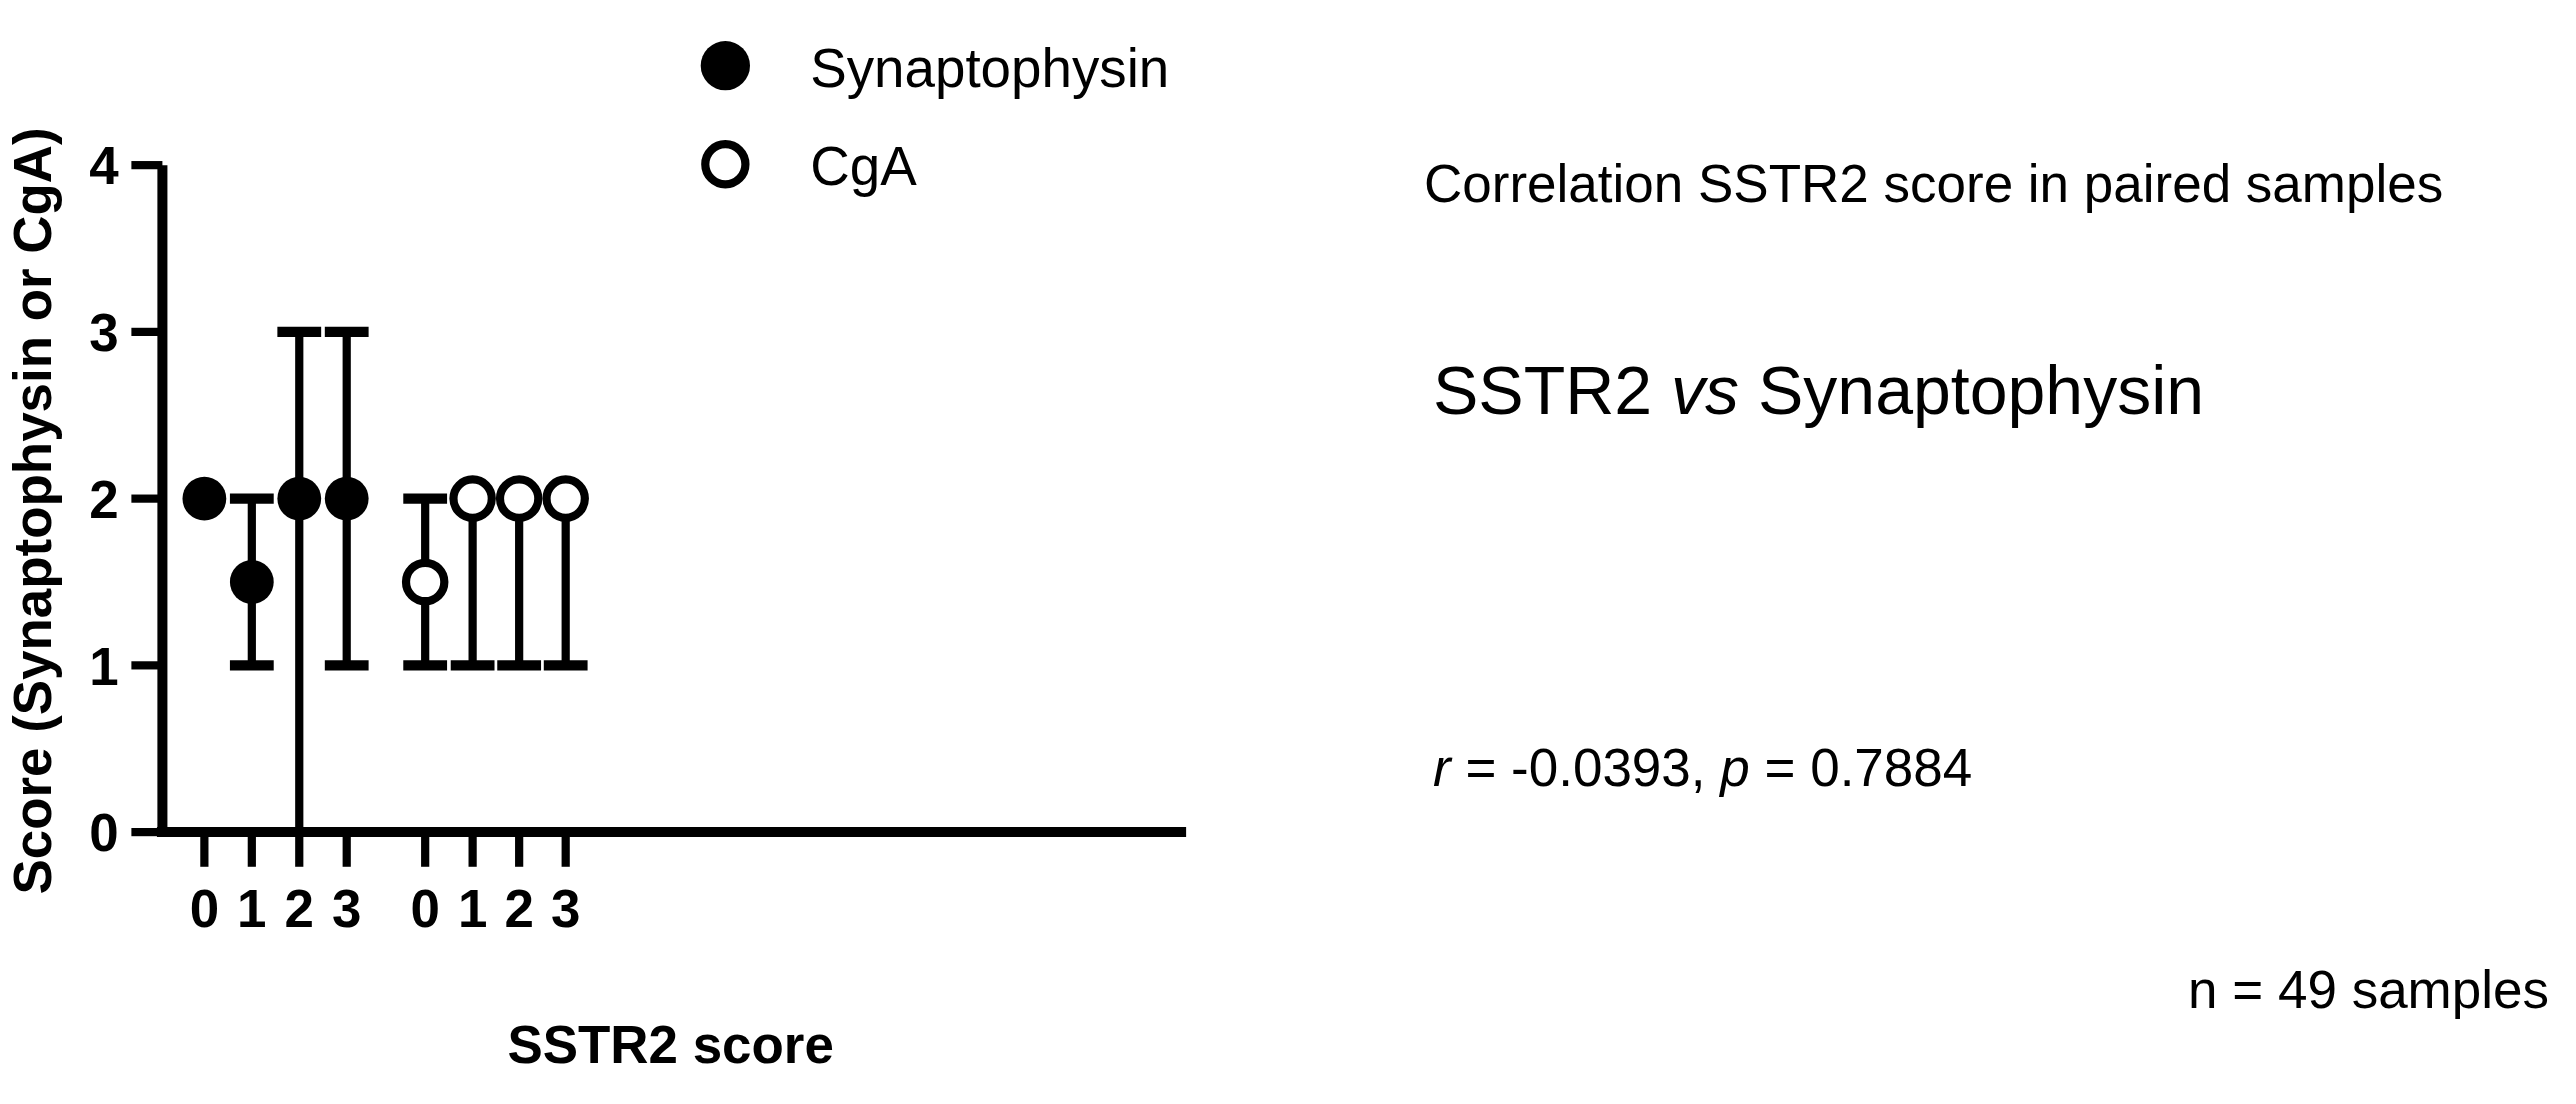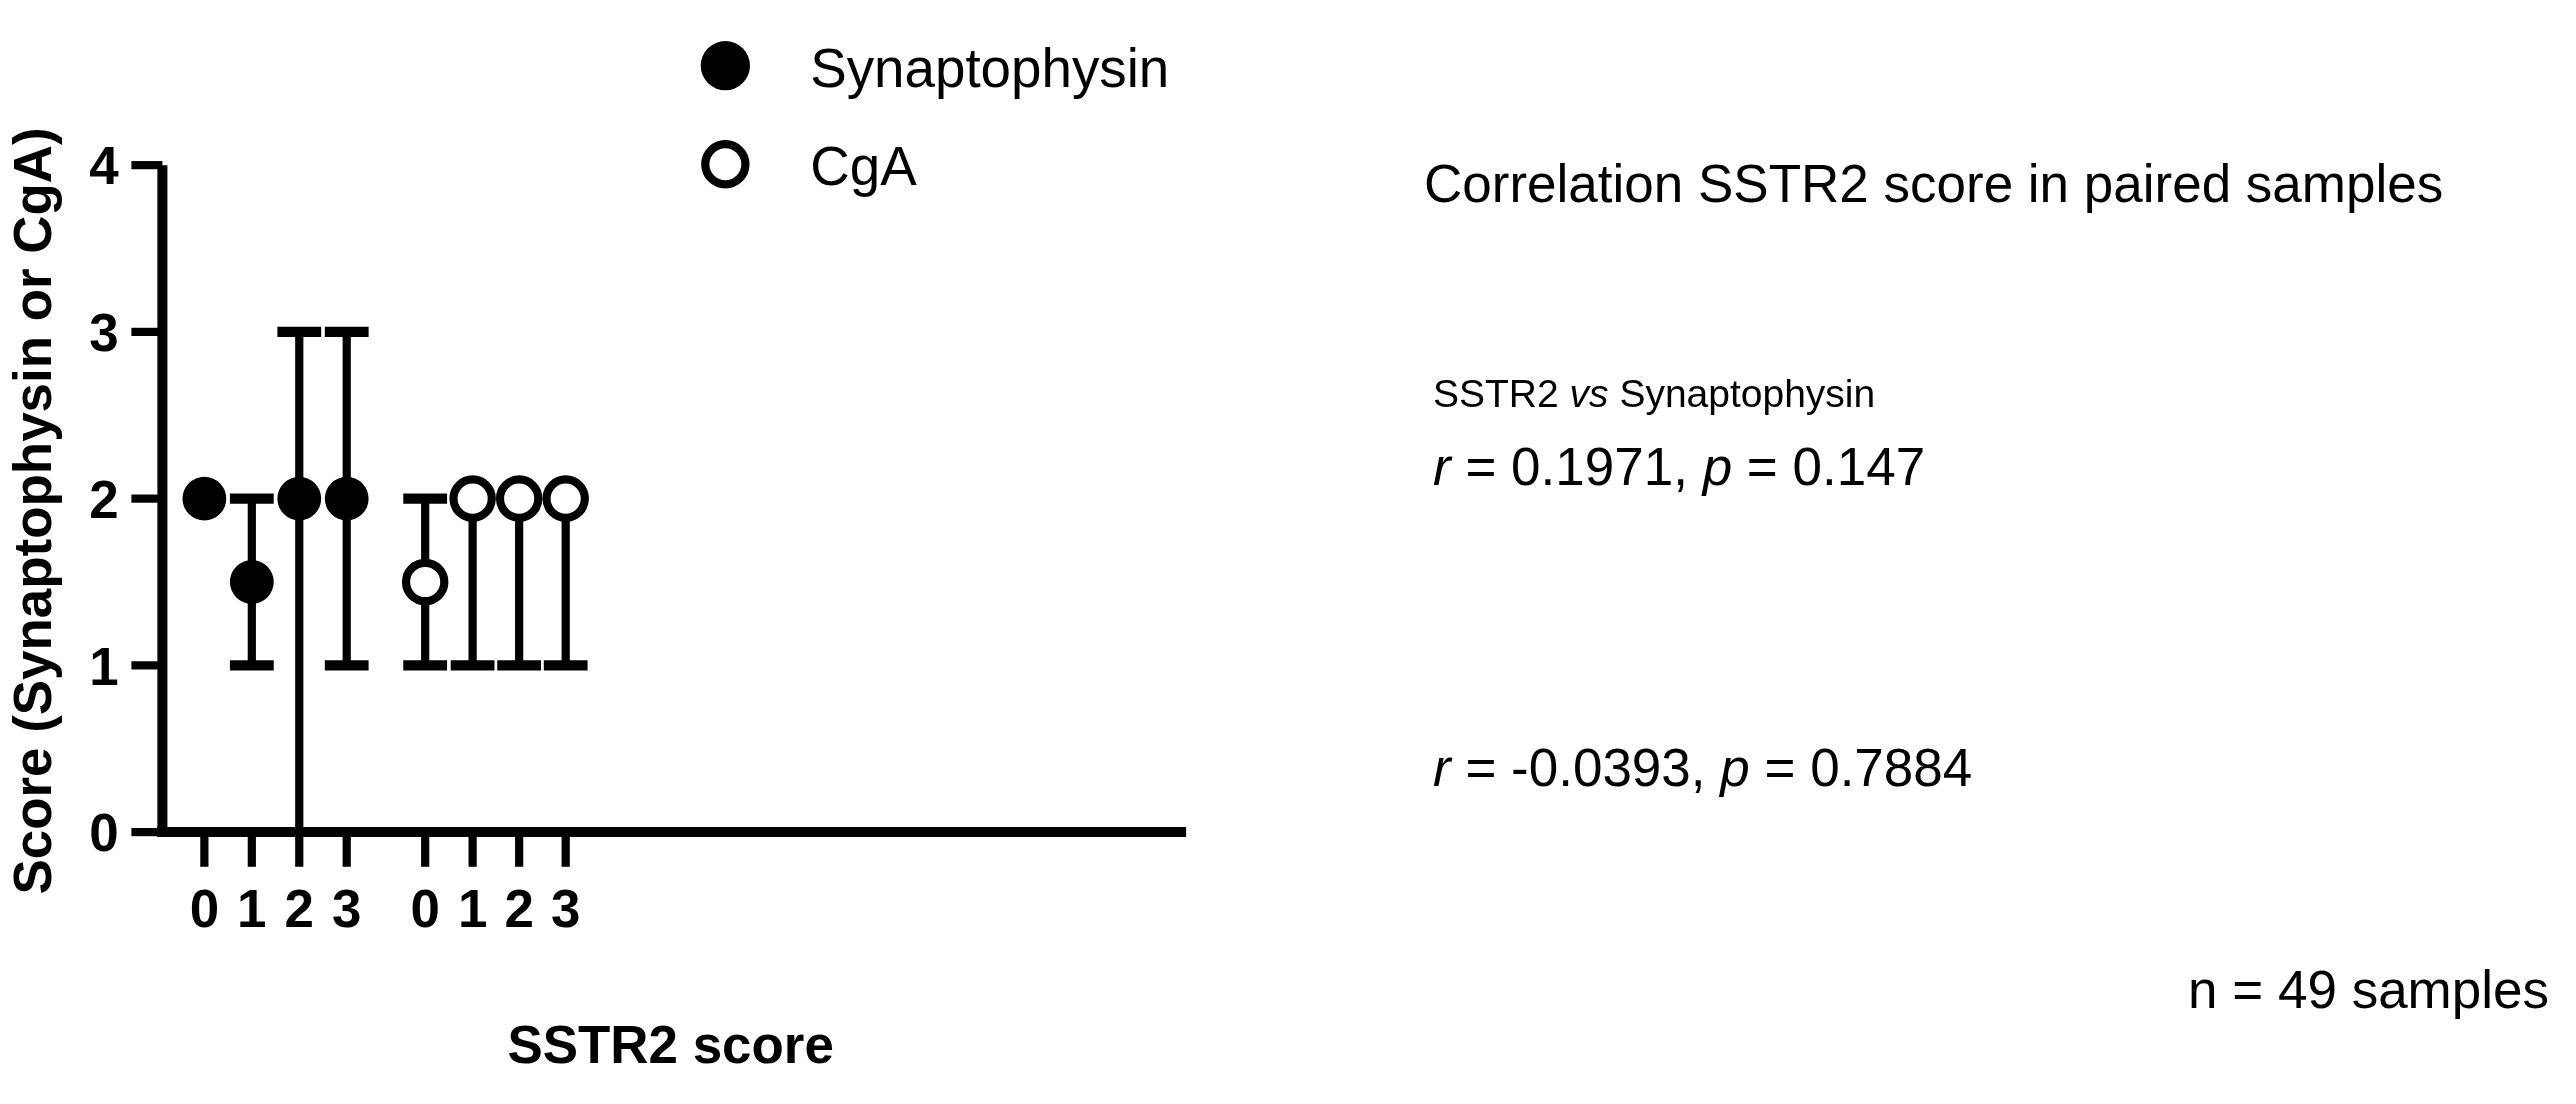--- a/index.html
+++ b/index.html
@@ -106,22 +106,22 @@
     color: #000000;
     white-space: nowrap;
   }
   #panel-title {
     left: 55px;
     top: 153px;
     font-size: 53px;
   }
   #syn-heading {
     left: 64px;
-    top: 372px;
-    font-size: 39px;
+    top: 351px;
+    font-size: 68px;
   }
   #syn-stats {
     left: 64px;
     top: 436px;
     font-size: 53px;
   }
   #cga-heading {
     left: 64px;
     top: 660px;
     font-size: 53px;
@@ -228,23 +228,20 @@
   </div>
 
   <div id="text-panel">
 
     <div class="text-line" id="panel-title">Correlation SSTR2 score in paired samples</div>
 
     <div class="text-line" id="syn-heading">
       <span>SSTR2 </span><span class="ital">vs</span><span> Synaptophysin</span>
     </div>
 
-    <div class="text-line" id="syn-stats">
-      <span class="ital">r</span><span> = 0.1971, </span><span class="ital">p</span><span> = 0.147</span>
-    </div>
 
 
     <div class="text-line" id="cga-stats">
       <span class="ital">r</span><span> = -0.0393, </span><span class="ital">p</span><span> = 0.7884</span>
     </div>
 
     <div class="text-line" id="sample-count">n = 49 samples</div>
   </div>
 
 </div>

